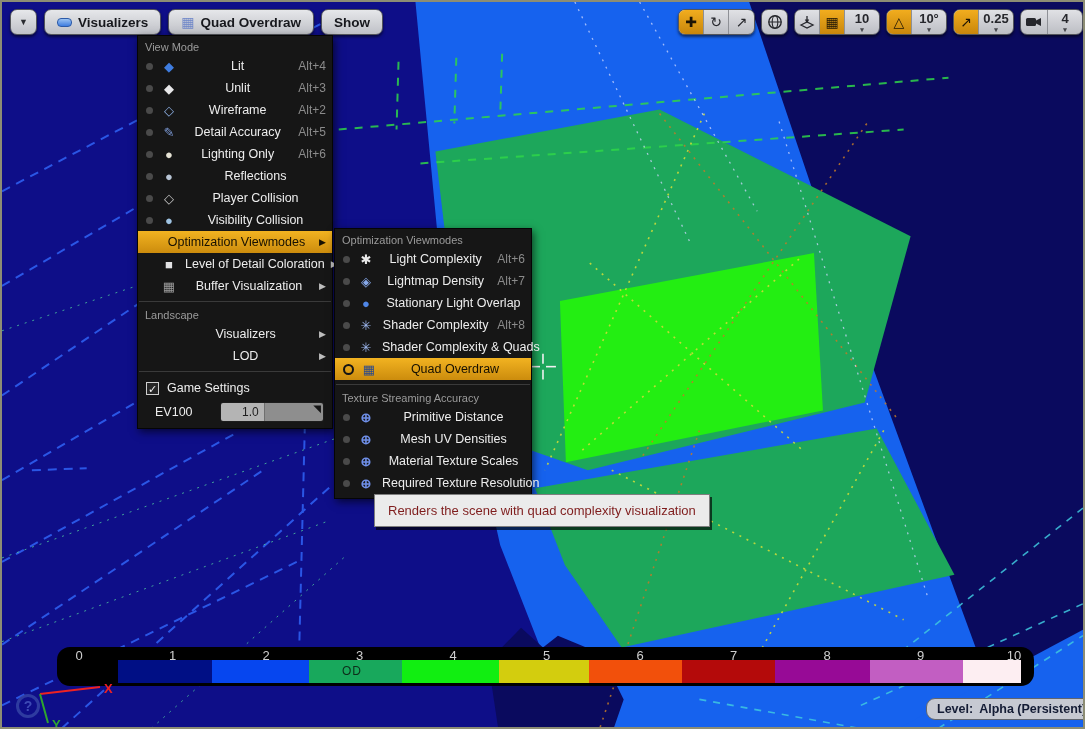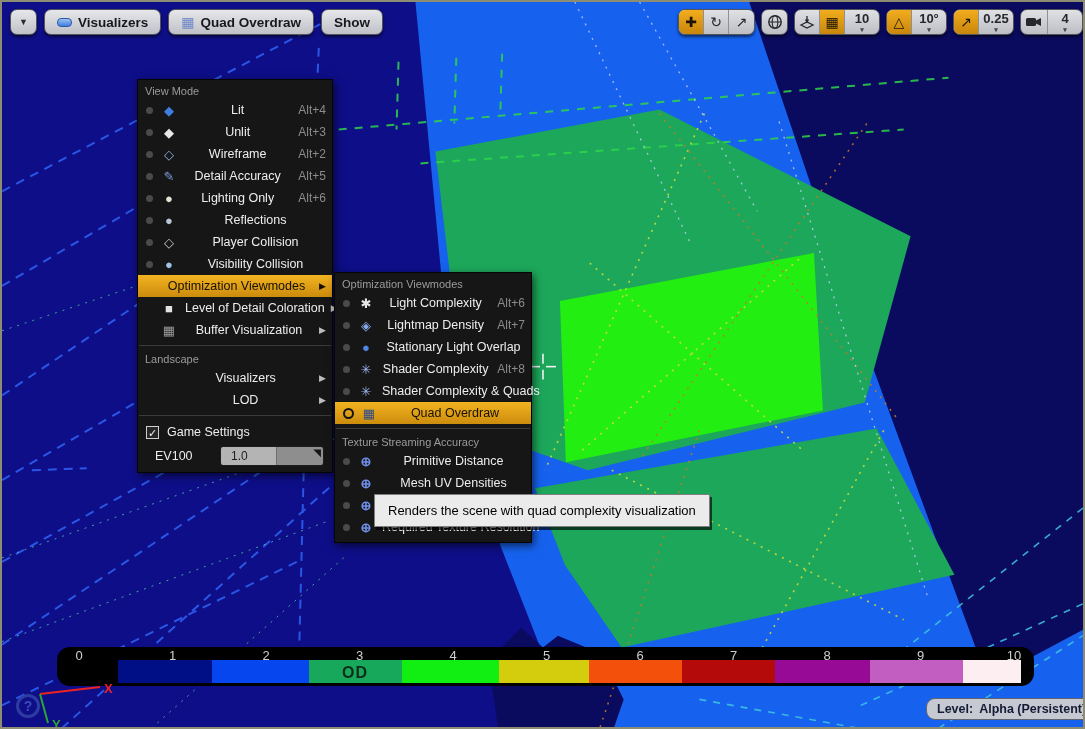--- a/index.html
+++ b/index.html
@@ -36,21 +36,21 @@
     padding:0 4px; border-right:1px solid #8e9096; font-size:14px; color:#26272c; cursor:pointer; }
   .tcell:last-child { border-right:none; }
   .tcell.orange { background:linear-gradient(#f2ad1e,#c8860c); color:#1d1405; }
   .tcell .g { line-height:1; }
   .valcell { display:flex; flex-direction:column; align-items:center; justify-content:center;
     min-width:34px; font-size:13px; font-weight:bold; line-height:1; }
   .valcell .caret { font-size:7px; margin-top:1px; color:#45464b; }
 
   
   .menu { position:absolute; background:#161616; border:1px solid #050505;
-    box-shadow:2px 3px 8px rgba(0,0,0,.6); z-index:20; padding:2px 0 4px 0;margin-top:44px; }
+    box-shadow:2px 3px 8px rgba(0,0,0,.6); z-index:20; padding:2px 0 4px 0; }
   #main-menu { left:135px; top:33px; width:196px; }
   #sub-menu  { left:332px; top:226px; width:198px; }
   .msec { height:17px; display:flex; align-items:center; padding-left:7px;
     font-size:11px; color:#9b9b9b; }
   .msep { height:1px; background:#3a3a3a; margin:4px 1px; }
   .mi { height:22px; display:flex; align-items:center; padding:0 6px 0 8px;
     font-size:12.5px; color:#ededed; cursor:pointer; position:relative; }
   .bullet { width:7px; height:7px; border-radius:50%; background:#4a4a4a; margin-right:7px; flex:none; }
   .bullet.none { background:transparent; }
   .mic { width:18px; text-align:center; margin-right:7px; font-size:13px; line-height:1; flex:none; }
@@ -67,39 +67,39 @@
   .c-lod{color:#e2e2e4}.c-buf{color:#9a9a9a}.c-lc{color:#e8e8e8}.c-lmd{color:#86a8ea}
   .c-slo{color:#4f86e6}.c-sc{color:#9ab4ea}.c-qo{color:#2c4a8c}.c-tex{color:#6f8fe8;font-weight:bold}
 
   
   .exp-row { height:24px; display:flex; align-items:center; padding:0 8px; font-size:12.5px; color:#ededed; }
   .chk { width:13px; height:13px; border:1px solid #cfcfcf; background:#262626; color:#f2f2f2;
     font-size:11px; line-height:12px; text-align:center; margin-right:8px; cursor:pointer; }
   .ev-label { width:74px; padding-left:9px; }
   .ev-box { flex:1; height:20px; display:flex; border-radius:3px; overflow:hidden;
     border:1px solid #1d1d1d; cursor:ew-resize; }
-  .ev-val { width:56px; background:#b4b4b4; color:#1e1e1e; font-size:12px;
-    display:flex; align-items:center; padding-left:10px; border-right:1px solid #6f6f6f; }
+  .ev-val { width:44px; background:#b4b4b4; color:#1e1e1e; font-size:12px;
+    display:flex; align-items:center; padding-left:21px; border-right:1px solid #6f6f6f; }
   .ev-track { flex:1; background:#8e8e8e; position:relative; }
   .ev-corner { position:absolute; right:2px; top:1px; font-size:10px; color:#151515; line-height:1; }
 
   
   .tooltip { position:absolute; left:372px; top:492px; z-index:30;
     background:#ebebeb; border:1px solid #7e7e7e; box-shadow:2px 3px 0 rgba(0,0,0,.65);
-    padding:8px 13px; font-size:13px; color:#000000; white-space:nowrap; }
+    padding:8px 13px; font-size:13px; color:#7f1d1d; white-space:nowrap; }
 
   
   .scalebar { position:absolute; left:55px; top:645px; width:977px; height:39px;
     background:#000; border-radius:13px; z-index:5; }
   .sb-nums { position:absolute; top:1px; left:12px; right:10px; display:flex;
     justify-content:space-between; font-size:13px; color:#cfcfcf; }
   .sb-nums span { width:20px; text-align:center; }
   .sb-strip { position:absolute; left:61px; top:13px; height:23px; display:flex; }
   .sb-seg { height:100%; }
-  .sb-od { position:absolute; left:285px; top:17px; font-size:16px; font-weight:bold;
+  .sb-od { position:absolute; left:285px; top:17px; font-size:12px; font-weight:normal;
     color:#0d2d1a; letter-spacing:1px; }
 
   
   .level-badge { position:absolute; left:924px; top:696px; z-index:5;
     background:#c6c9d2; border:1px solid #60656f; border-radius:9px;
     padding:3px 10px; font-size:12.5px; font-weight:bold; color:#141c35; white-space:nowrap; }
   .level-badge .lv { margin-right:6px; }
 
   
   .help-circle { position:absolute; left:14px; top:692px; width:24px; height:24px; z-index:5;

